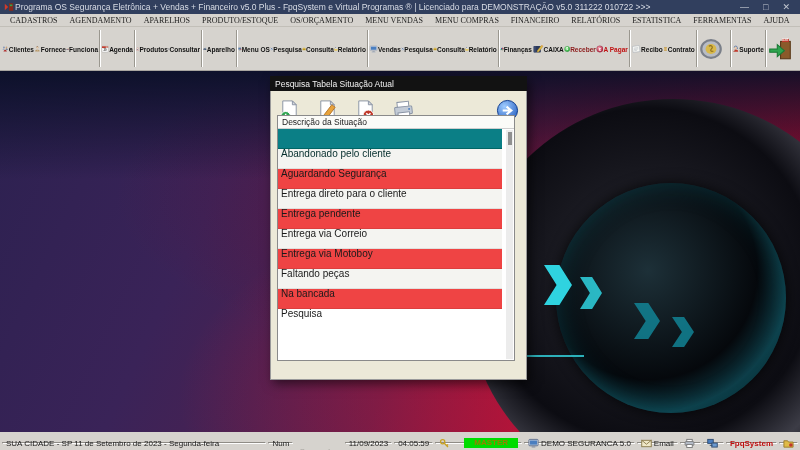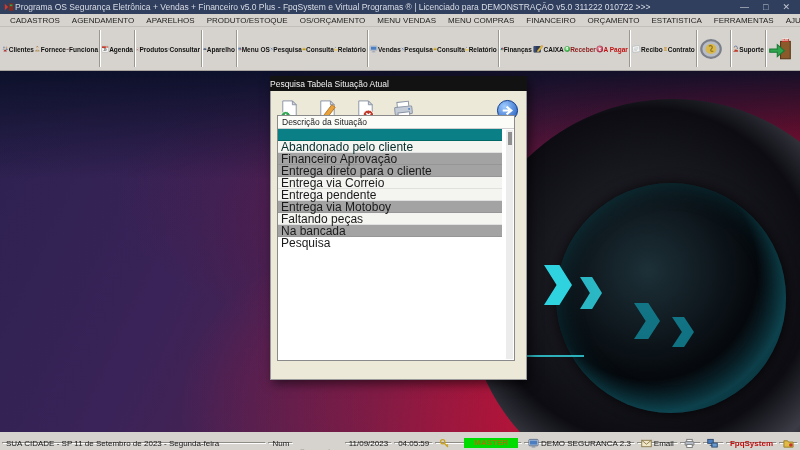--- a/index.html
+++ b/index.html
@@ -8,21 +8,21 @@
 
   
   .titlebar{position:absolute;left:0;top:0;width:800px;height:14px;background:#313f5e;
     display:flex;align-items:center;padding:0 4px;box-sizing:border-box;}
   .titlebar .ttext{color:#d9dde6;font-size:8.5px;white-space:nowrap;overflow:hidden;flex:1;margin-left:1px;}
   .wctrls{display:flex;gap:14px;margin-right:6px;}
   .wctrls span{color:#c2c7d1;font-size:9px;line-height:14px;cursor:default;}
 
   
   .menubar{position:absolute;left:0;top:14px;width:800px;height:13px;background:#d6d3ce;
-    display:flex;align-items:center;padding-left:4px;box-sizing:border-box;border-bottom:1px solid #c2bfb8;}
+    display:flex;align-items:center;padding-left:4px;box-sizing:border-box;border-bottom:1px solid #c2bfb8;font-family:Liberation Serif, serif;}
   .menu-item{font-size:8px;color:#1c1c1c;padding:0 6px;white-space:nowrap;}
 
   
   .toolbar{position:absolute;left:0;top:27px;width:800px;height:44px;background:#d6d3ce;
     display:flex;align-items:stretch;padding:1px 2px;box-sizing:border-box;border-bottom:1px solid #a8a5a0;}
   .tbtn{width:32px;flex:1 1 32px;display:flex;align-items:center;justify-content:flex-start;
     padding-top:1px;cursor:pointer;}
   .tbtn svg{width:26px;height:26px;}
   .tlabel{font-size:6.5px;font-weight:bold;color:#111;white-space:nowrap;margin-top:0px;}
   .tlabel.dred{color:#8c1a1a;} .tlabel.red{color:#c01010;}
@@ -43,33 +43,33 @@
     box-shadow:0 0 26px rgba(20,180,200,.25) inset, 0 0 14px rgba(0,0,0,.8);}
   .chev{position:absolute;background:#2fd3e0;
     clip-path:polygon(0 0,55% 0,100% 50%,55% 100%,0 100%,45% 50%);}
   .chev.dark{background:#128a9c;opacity:.8;}
   .streak{position:absolute;left:526px;top:284px;width:58px;height:2px;background:#35d8e2;opacity:.8;}
 
   
   .dialog{position:absolute;left:270px;top:5px;width:257px;height:304px;
     box-shadow:3px 4px 10px rgba(0,0,0,.55);}
   .dlg-titlebar{height:15px;background:#121212;color:#f2f2f2;font-size:8.5px;
-    display:flex;align-items:center;}
+    display:flex;align-items:center;padding-left:5px;}
   .dlg-body{position:relative;height:289px;background:#ece9d8;border:1px solid #9a9a9a;
     border-top:none;box-sizing:border-box;}
   .dlg-toolbar{position:absolute;left:6px;top:6px;right:6px;height:28px;display:flex;gap:13px;}
   .dbtn{width:25px;height:26px;display:flex;align-items:center;justify-content:center;cursor:pointer;}
   .dbtn svg{width:23px;height:23px;}
   .dbtn.fwd{margin-left:auto;}
   .list{position:absolute;left:6px;top:24px;width:238px;height:246px;background:#fff;
     border:1px solid #8a8a8a;box-sizing:border-box;}
   .list-header{height:13px;font-size:8.5px;color:#222;padding:1px 0 0 4px;border-bottom:1px solid #cfcfcf;background:#fbfbf8;box-sizing:border-box;}
-  .lrow{height:11.8px;font-size:12px;color:#1a1a1a;padding:11px 0 0 3px;box-sizing:border-box;
+  .lrow{height:11.8px;font-size:10px;color:#1a1a1a;padding:19px 0 0 3px;box-sizing:border-box;
     border-bottom:1px solid rgba(0,0,0,.08);cursor:default;width:224px;}
-  .lrow.g{background:#a3a3a3;}
+  .lrow.g{background:#ef4444;}
   .lrow.w{background:#f4f4f1;}
   .lrow.sel{background:#0b7f86;color:#042d2c;border-bottom-color:#066;}
   .list-scroll{position:absolute;right:1px;top:14px;bottom:1px;width:7px;background:#ececec;}
   .list-thumb{position:absolute;right:1px;top:2px;width:4px;height:13px;background:#8f8f8f;}
 
   
   .statusbar{position:absolute;left:0;top:432px;width:800px;height:18px;background:#d6d3ce;
     display:flex;gap:2px;padding:10px 2px;box-sizing:border-box;}
   .spanel{border:1px solid;border-color:#8f8c86 #fdfdfd #fdfdfd #8f8c86;background:#d9d6d1;
     font-size:8px;color:#1a1a1a;display:flex;align-items:center;padding:0 3px;white-space:nowrap;box-sizing:border-box;}
@@ -101,21 +101,21 @@
 
   <div class="menubar">
     <span class="menu-item">CADASTROS</span>
     <span class="menu-item">AGENDAMENTO</span>
     <span class="menu-item">APARELHOS</span>
     <span class="menu-item">PRODUTO/ESTOQUE</span>
     <span class="menu-item">OS/ORÇAMENTO</span>
     <span class="menu-item">MENU VENDAS</span>
     <span class="menu-item">MENU COMPRAS</span>
     <span class="menu-item">FINANCEIRO</span>
-    <span class="menu-item">ORÇAMENTO</span>
+    <span class="menu-item">RELATÓRIOS</span>
     <span class="menu-item">ESTATISTICA</span>
     <span class="menu-item">FERRAMENTAS</span>
     <span class="menu-item">AJUDA</span>
 
   </div>
 
   <div class="toolbar">
 
     <div class="tbtn">
       <svg viewBox="0 0 24 24">
@@ -446,24 +446,24 @@
                 </defs>
                 <circle cx="12" cy="12" r="10.5" fill="url(#gB)" stroke="#0d3a8c"></circle>
                 <path d="M7 12h7M11 8l5 4-5 4" stroke="#fff" stroke-width="2.2" fill="none"></path>
               </svg>
           </div>
         </div>
 
         <div class="list">
           <div class="list-header">Descrição da Situação</div>
           <div class="lrow sel">Abandonado pelo cliente</div>
-          <div class="lrow w">Financeiro Aprovação</div>
+          <div class="lrow w">Aguardando Segurança</div>
           <div class="lrow g">Entrega direto para o cliente</div>
+          <div class="lrow w">Entrega pendente</div>
           <div class="lrow g">Entrega via Correio</div>
-          <div class="lrow w">Entrega pendente</div>
           <div class="lrow w">Entrega via Motoboy</div>
           <div class="lrow g">Faltando peças</div>
           <div class="lrow w">Na bancada</div>
           <div class="lrow g">Pesquisa</div>
           <div class="list-scroll">
             <div class="list-thumb"></div>
           </div>
         </div>
       </div>
     </div>
@@ -482,21 +482,21 @@
           <path d="M5.8 5.8l4 4M8.4 8.4l1.4-1.4" stroke="#c8a020" stroke-width="1.4"></path>
         </svg>
       <span class="master-box">MASTER</span>
     </div>
     <div class="spanel">
       <svg viewBox="0 0 12 12">
           <rect x="1" y="1.5" width="10" height="7" rx="1" fill="#cfd6df" stroke="#5a6b8c"></rect>
           <rect x="2.2" y="2.7" width="7.6" height="4.6" fill="#4a7ec0"></rect>
           <rect x="4" y="9" width="4" height="1.4" fill="#8a94a5"></rect>
         </svg>
-      <span>DEMO SEGURANCA 2.3</span>
+      <span>DEMO SEGURANCA 5.0</span>
     </div>
     <div class="spanel">
       <svg viewBox="0 0 12 12">
           <rect x="0.8" y="2.5" width="10.4" height="7" fill="#f0e8c8" stroke="#8a7a4a"></rect>
           <path d="M0.8 2.5L6 6.8l5.2-4.3" fill="none" stroke="#8a7a4a"></path>
         </svg>
       <span>Email</span>
     </div>
     <div class="spanel">
       <svg viewBox="0 0 12 12">

